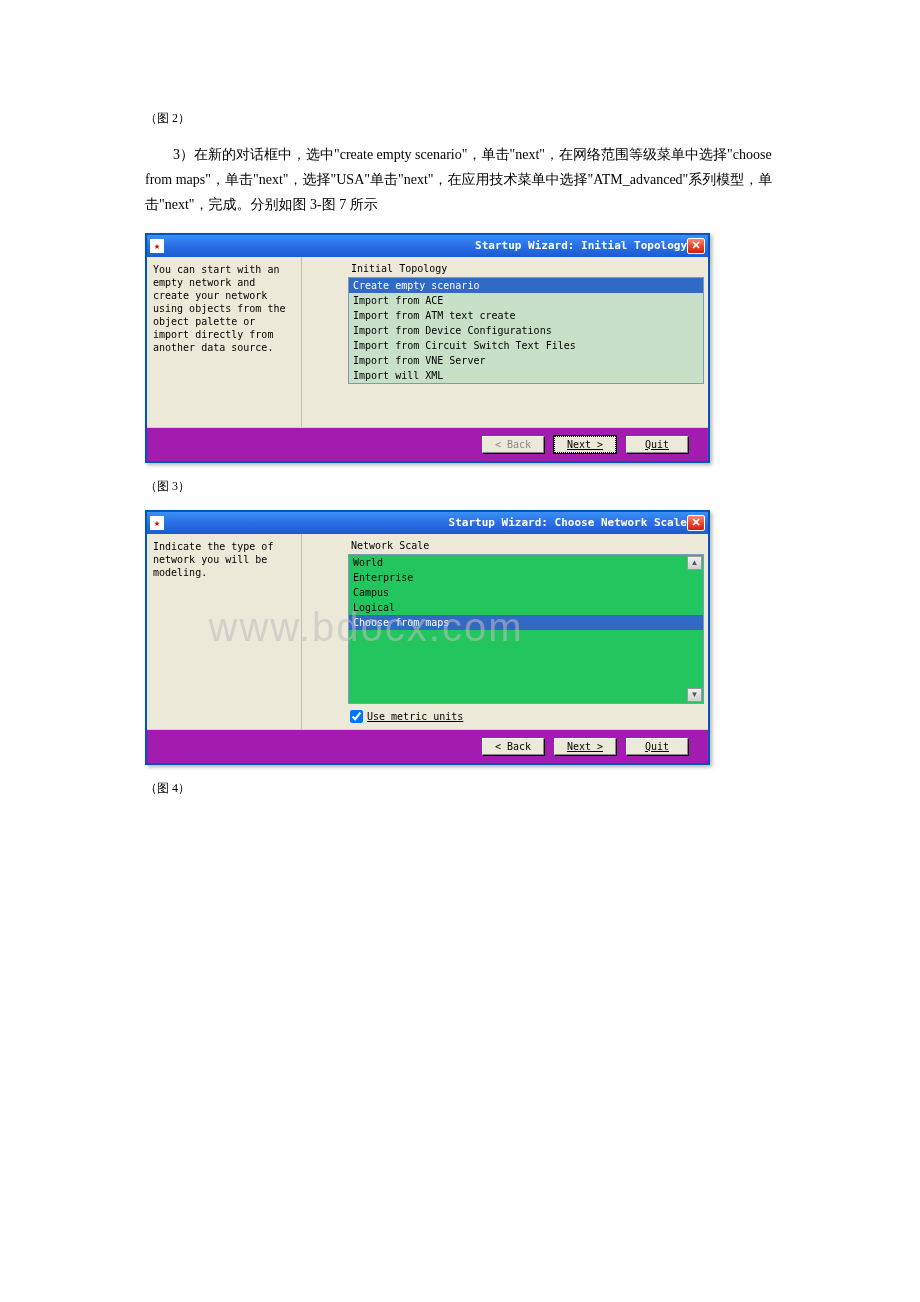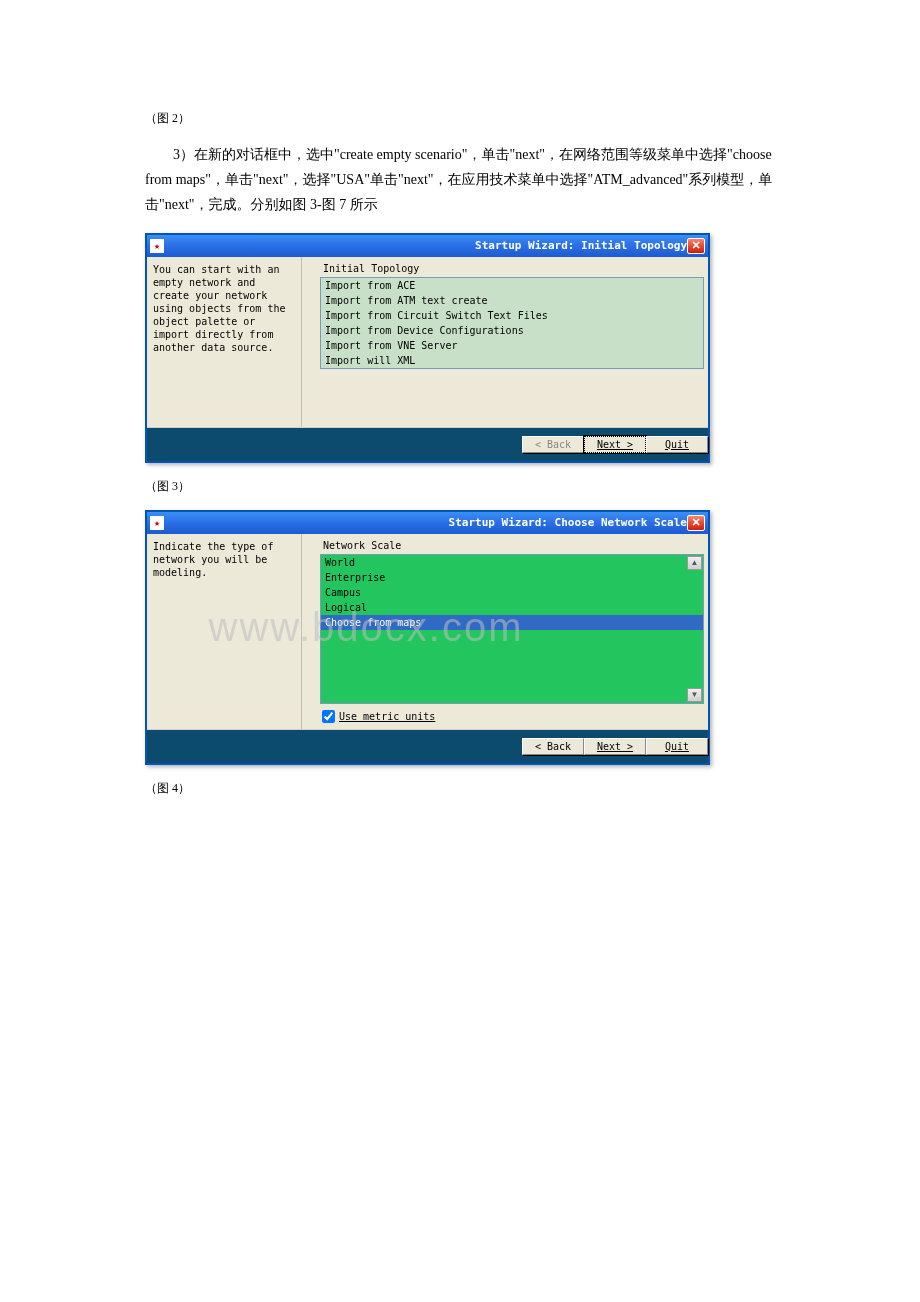--- a/index.html
+++ b/index.html
@@ -87,20 +87,21 @@
       font-family: "SimSun", monospace;
       font-size: 10px;
       color: #000;
       line-height: 1.3;
       border-right: 1px solid #c0bfb4;
     }
     .right-panel {
       flex: 1;
       padding: 4px 4px 4px 4px;
       position: relative;
+      margin-left: 28px;
     }
     .list-header {
       font-family: "SimSun", monospace;
       font-size: 10px;
       color: #000;
       padding: 2px 3px;
       background: #ece9d8;
     }
     .list-box {
       border: 1px solid #7a9ac0;
@@ -147,22 +148,23 @@
       font-size: 10px;
       margin-top: 4px;
       padding: 2px;
     }
     .checkbox-row input {
       margin-right: 4px;
     }
     .button-row {
       display: flex;
       justify-content: flex-end;
-      padding: 8px 0;
-      background: #0c4a6e;
+      gap: 10px;
+      padding: 8px 20px;
+      background: #a21caf;
       border-top: 1px solid #d4d0c8;
     }
     .win-btn {
       font-family: "SimSun", monospace;
       font-size: 10px;
       padding: 2px 0;
       min-width: 62px;
       background: #ece9d8;
       border: 1px solid #888;
       border-top-color: #fff;
@@ -210,24 +212,25 @@
       <div class="titlebar">
         <div class="titlebar-icon">★</div>
         <div class="titlebar-text">Startup Wizard: Initial Topology</div>
         <div class="close-btn">✕</div>
       </div>
       <div class="dialog-body">
         <div class="left-panel">You can start with an empty network and create your network using objects from the object palette or import directly from another data source.</div>
         <div class="right-panel">
           <div class="list-header">Initial Topology</div>
           <div class="list-box">
+            <div class="list-item selected">Create empty scenario</div>
             <div class="list-item">Import from ACE</div>
             <div class="list-item">Import from ATM text create</div>
+            <div class="list-item">Import from Device Configurations</div>
             <div class="list-item">Import from Circuit Switch Text Files</div>
-            <div class="list-item">Import from Device Configurations</div>
             <div class="list-item">Import from VNE Server</div>
             <div class="list-item">Import will XML</div>
           </div>
         </div>
       </div>
       <div class="button-row">
         <div class="win-btn disabled"><span>&lt; Back</span></div>
         <div class="win-btn focused"><span class="u">Next &gt;</span></div>
         <div class="win-btn"><span class="u">Quit</span></div>
       </div>

